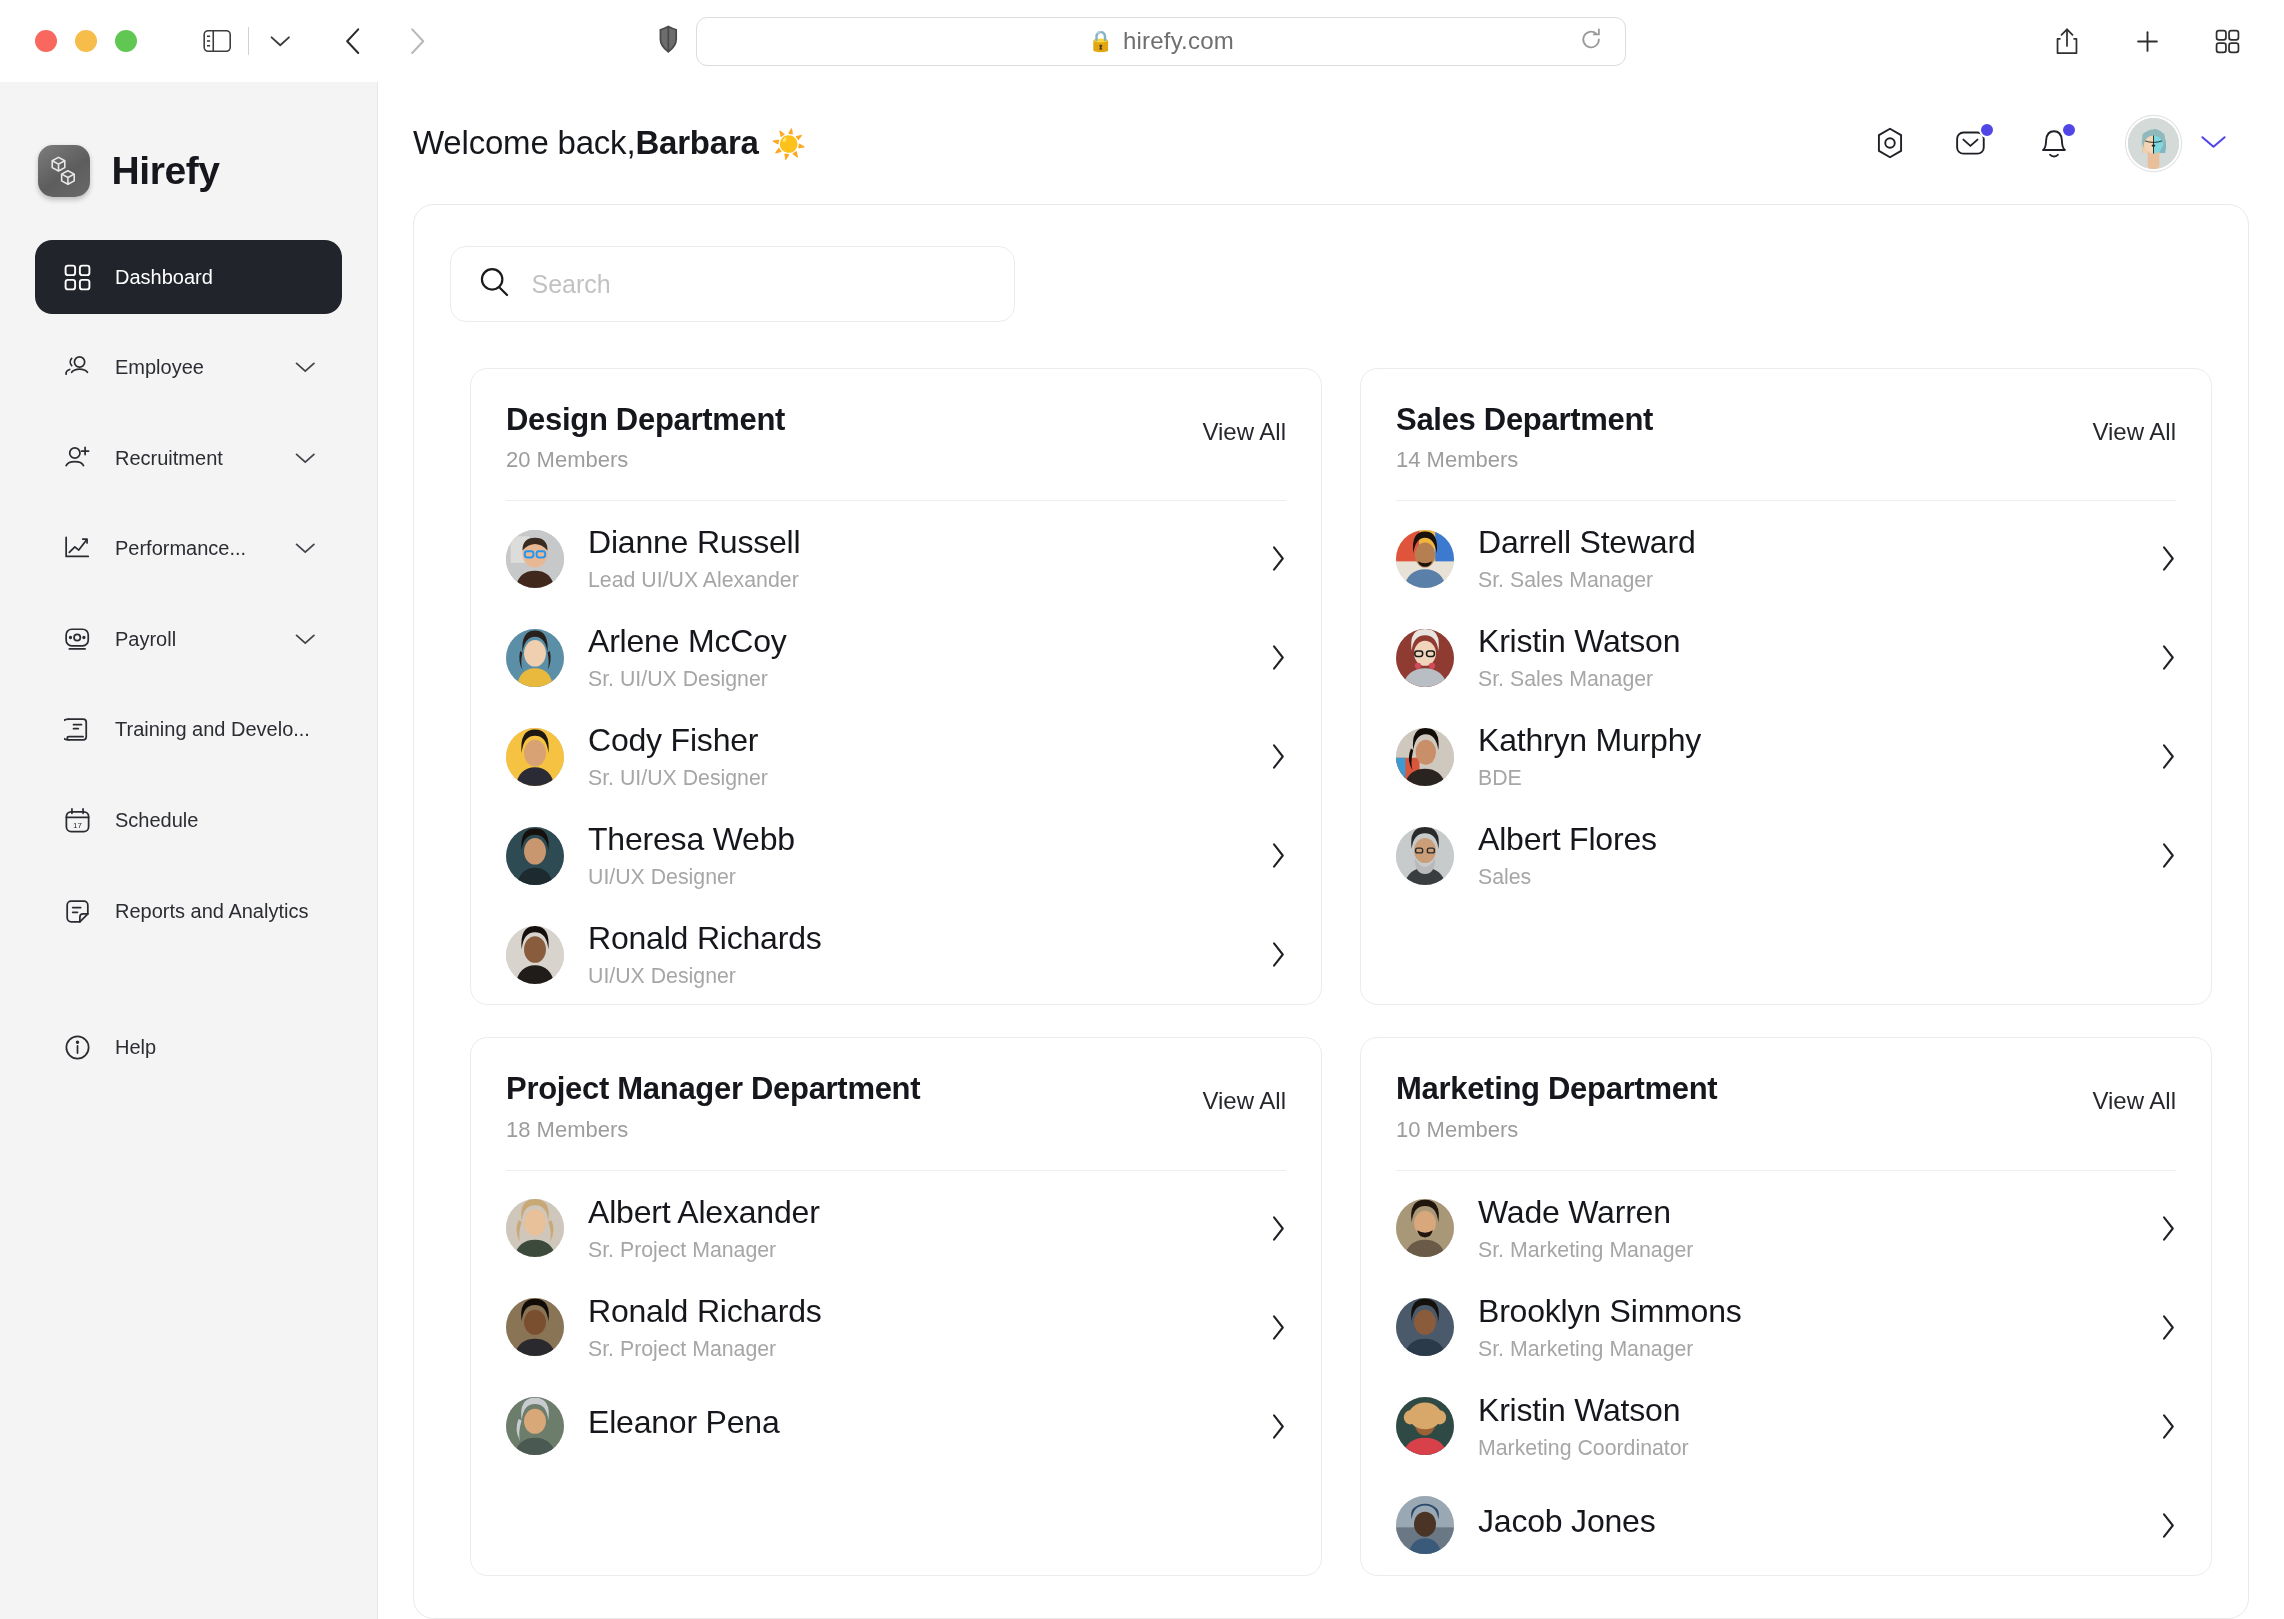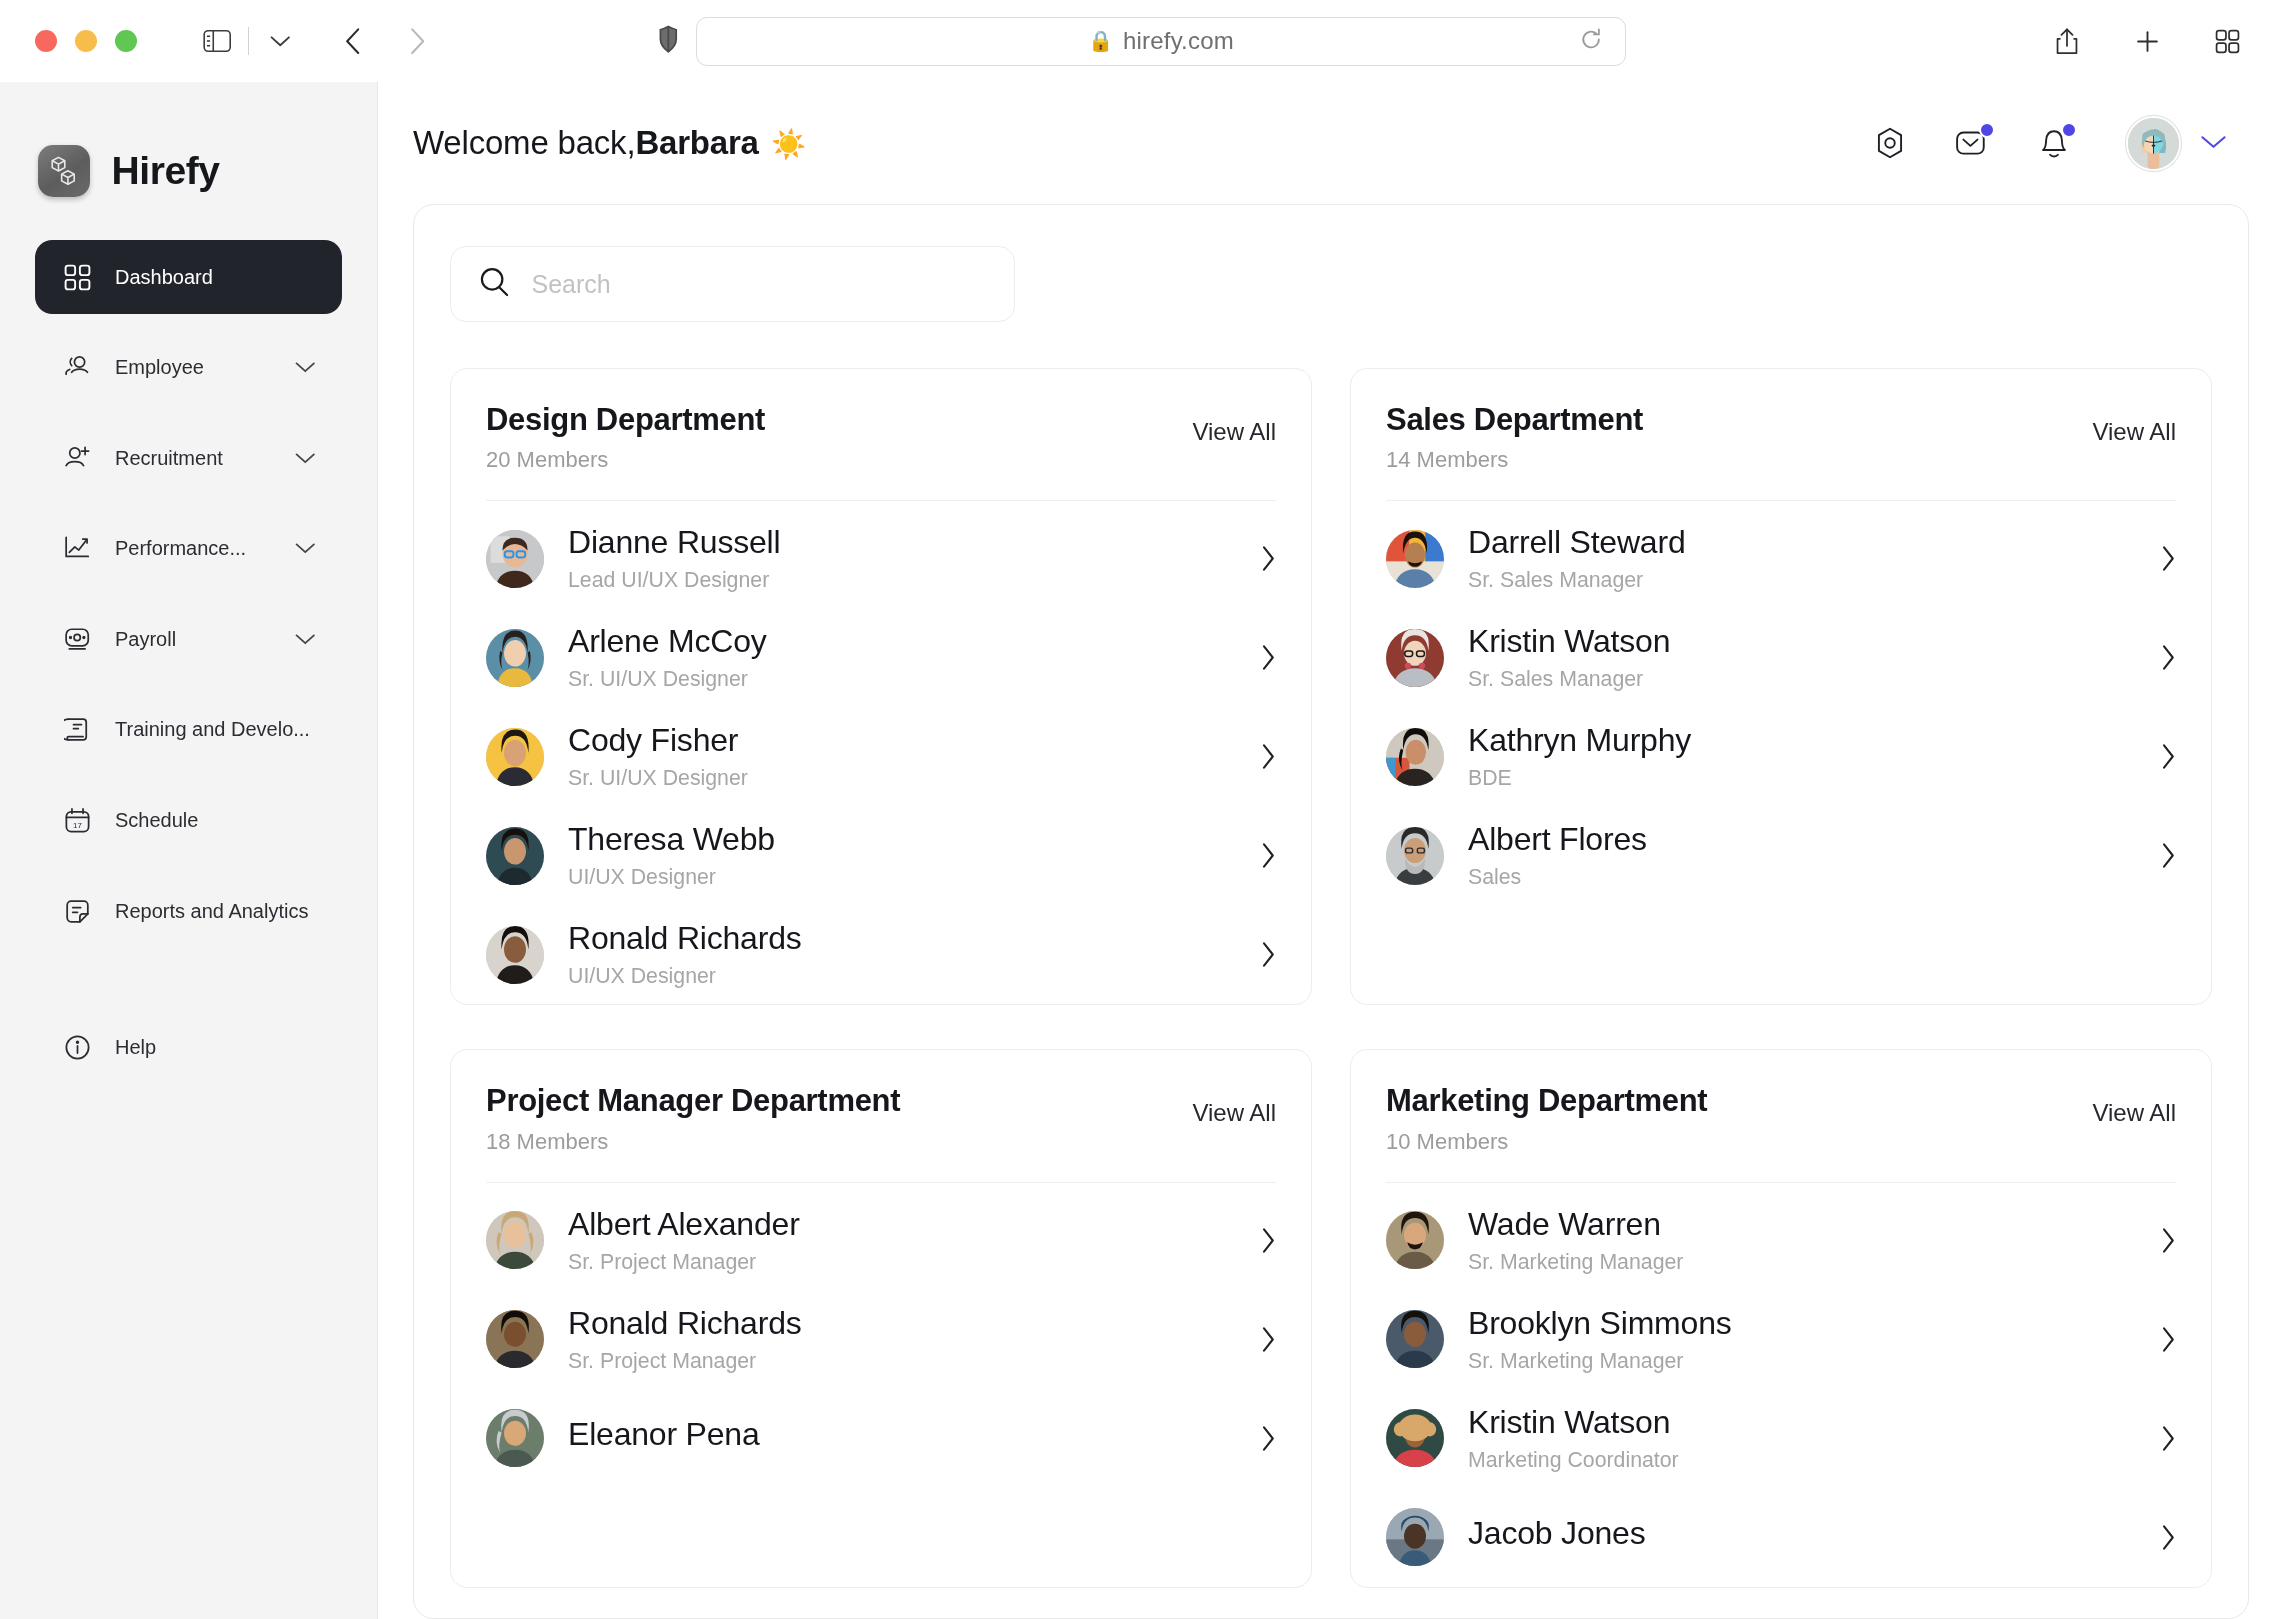--- a/index.html
+++ b/index.html
@@ -145,21 +145,22 @@
     display: flex; align-items: center;
     gap: 20.5px;
     padding: 0 27px;
     margin-bottom: 46px;
   }
   .search-ph { font-size: 25px; color: #c2c2c2; font-weight: 300; }
 
   .grid {
     display: grid;
     grid-template-columns: 1fr 1fr;
-    gap: 44px 38px;
+    gap: 32px 38px;
+    margin-left: 20px;
   }
 
   .dept-card {
     border: 1.3px solid #ececec;
     border-radius: 17.4px;
     padding: 33px 35px 0 35px;
     background: #fff;
   }
   .dept-head { display: flex; align-items: flex-start; }
   .dept-title { font-size: 31px; font-weight: 700; color: #15171c; letter-spacing: -0.3px; line-height: 1.15; }
@@ -503,21 +504,21 @@
                   <rect x="6" y="8" width="24" height="34" fill="#dcdcda"></rect>
                   <ellipse cx="37" cy="30" rx="16" ry="18" fill="#e8b894"></ellipse>
                   <path d="M21 26 q16 -16 32 0 q0 -16 -16 -16 q-16 0 -16 16z" fill="#3a2a20"></path>
                   <rect x="24" y="27" width="11" height="8" rx="3" fill="none" stroke="#2196f3" stroke-width="2.5"></rect>
                   <rect x="39" y="27" width="11" height="8" rx="3" fill="none" stroke="#2196f3" stroke-width="2.5"></rect>
                   <path d="M12 74 q4 -22 25 -22 q21 0 25 22z" fill="#41281c"></path>
                 </svg>
             </div>
             <div class="emp-text">
               <div class="emp-name">Dianne Russell</div>
-              <div class="emp-role">Lead UI/UX Designer</div>
+              <div class="emp-role">Lead UI/UX Alexander</div>
             </div>
             <span class="row-chev">
                 <svg width="16" height="27" viewBox="0 0 20 34" fill="none" stroke="#1f2126" stroke-width="2.6" stroke-linecap="round" stroke-linejoin="round">
                   <polyline points="5,3 16,17 5,31"></polyline>
                 </svg>
               </span>
           </div>
 
           <div class="emp-row">
             <div class="emp-avatar">

